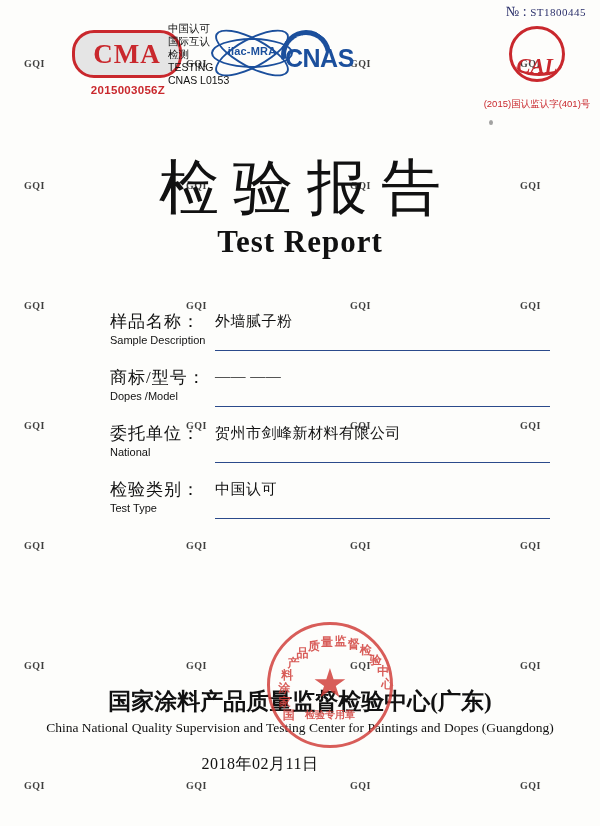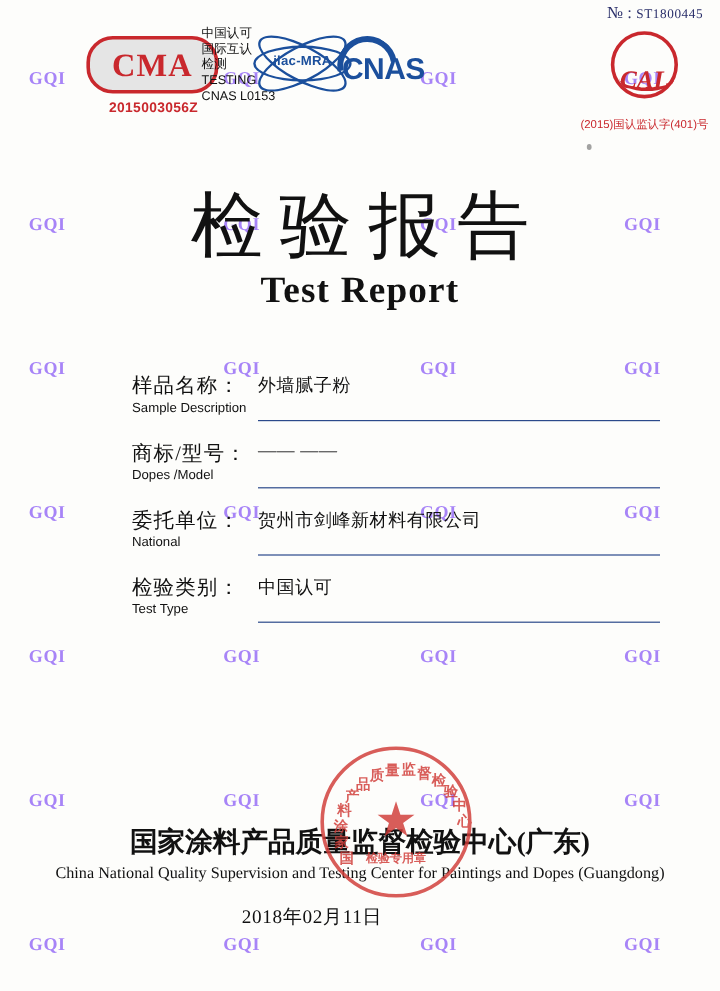--- a/index.html
+++ b/index.html
@@ -26,23 +26,23 @@
   .watermark-layer {
     position: absolute;
     left: 0; top: 0;
     width: 600px; height: 826px;
     pointer-events: none;
     z-index: 1;
   }
   .wm {
     position: absolute;
     font-family: "Liberation Serif", serif;
-    font-size: 15px;
-    font-weight: bold;
-    color: #8b5cf6;
+    font-size: 10px;
+    font-weight: bold;
+    color: #000000;
     opacity: 0.75;
     letter-spacing: 0.5px;
   }
   
   .serial {
     position: absolute;
     right: 14px;
     top: 4px;
     font-size: 14px;
     color: #2a2f6a;

